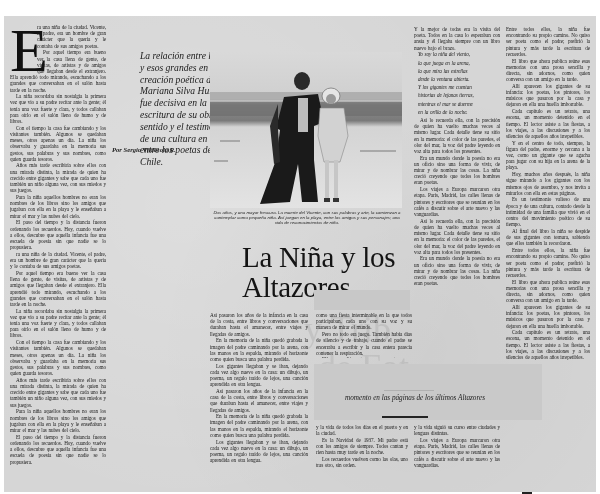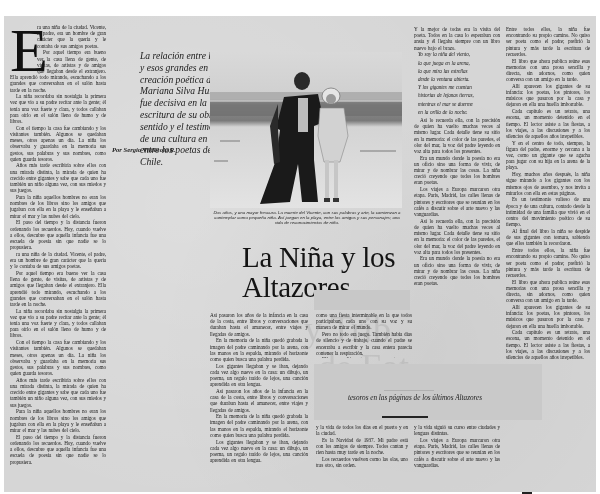--- a/index.html
+++ b/index.html
@@ -163,21 +163,21 @@
   </div>
 
   <div class="col textblock" style="left:312px; top:296px; width:96px; height:46px;">
     <p class="noindent">como una fiesta interminable en la que todos participaban, cada uno con su voz y su manera de mirar el mundo.</p>
     <p>Pero no todo era juego. También había días de silencio y de trabajo, cuando el padre se encerraba a escribir y la casa entera parecía contener la respiración.</p>
     <p>Ella aprendió entonces a respetar esos silencios, que más tarde serían los suyos.</p>
   </div>
 
   <div class="pq-rule-top"></div>
   <div class="pullquote">
-    <div>tesoros en las páginas de los últimos Altazores</div>
+    <div>momento en las páginas de los últimos Altazores</div>
   </div>
   <div class="pq-rule"></div>
 
   <div class="col textblock" style="left:312px; top:408px; width:92px; height:62px;">
     <p class="noindent">y la vida de todos los días en el puerto y en la ciudad.</p>
     <p>Es la Navidad de 1937. Mi padre está con los amigos de siempre. Todos cantan y ríen hasta muy tarde en la noche.</p>
     <p>Los recuerdos vuelven como las olas, uno tras otro, sin orden.</p>
   </div>
 
   <div class="col textblock" style="left:410px; top:10px; width:86px; height:330px;">

